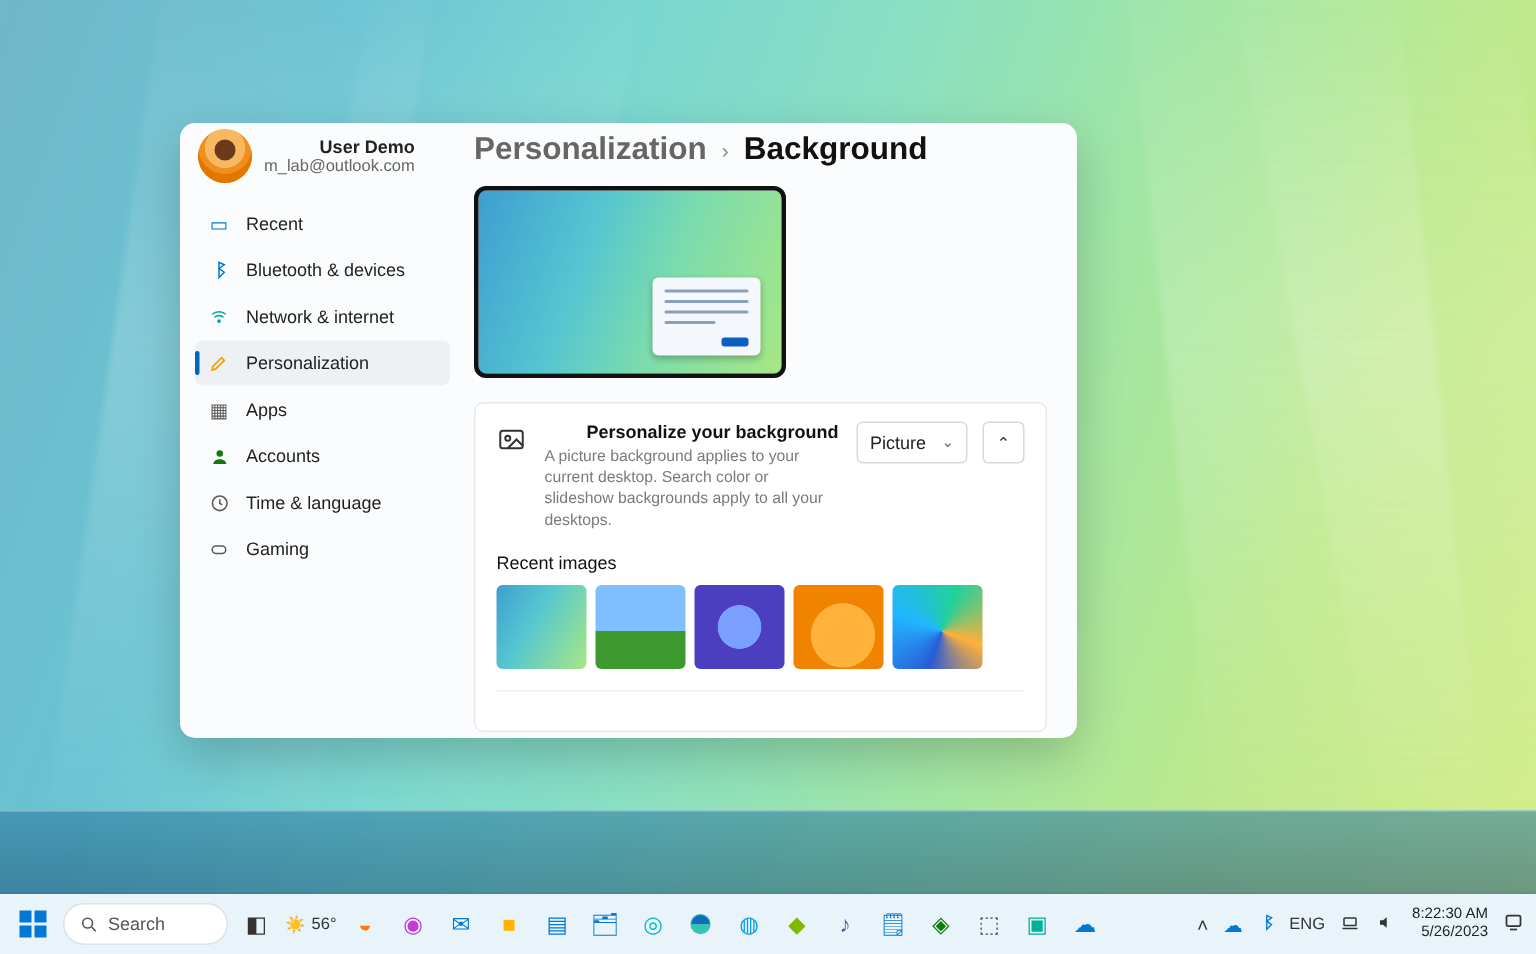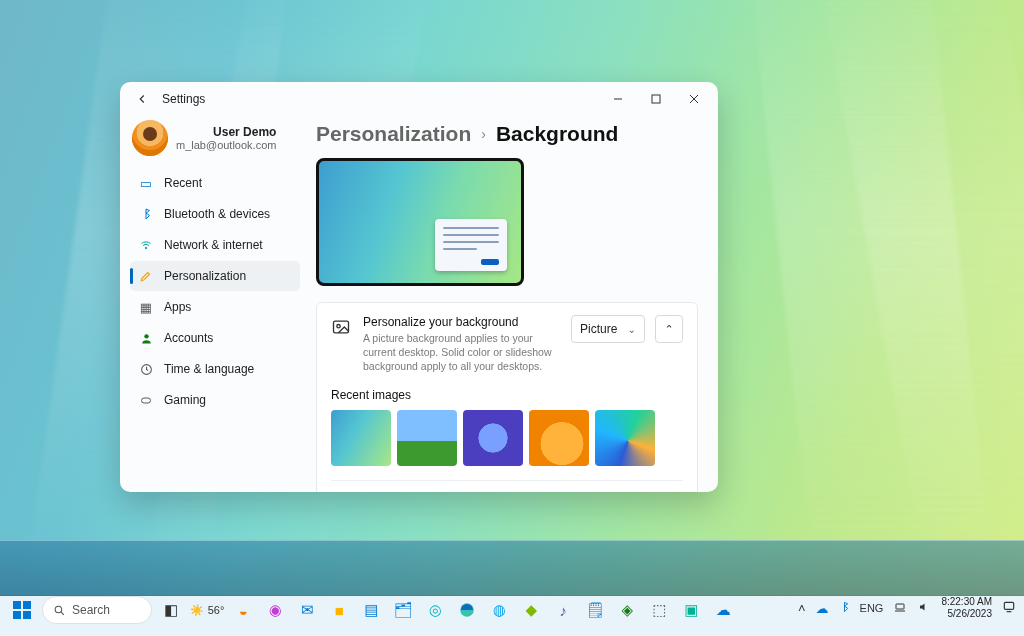--- a/index.html
+++ b/index.html
@@ -57,37 +57,37 @@
   .crumb .p2{font-size:21px;font-weight:600;color:#111;}
   .preview{ width:208px;height:128px;border:3px solid #111;border-radius:8px;overflow:hidden;position:relative;
     background: linear-gradient(110deg,#3e9ed0 0%,#55c6d1 35%,#7adbae 60%,#a7e785 100%); margin-bottom:16px;}
   .preview .mini{ position:absolute;right:14px;bottom:12px;width:72px;height:52px;background:#f4f7fb;border-radius:4px;
     box-shadow:0 2px 4px rgba(0,0,0,.25); padding:8px 8px 6px 8px;}
   .mini .line{height:2px;background:#8aa0b8;margin-bottom:5px;border-radius:1px;}
   .mini .btn{position:absolute;right:8px;bottom:6px;width:18px;height:6px;background:#0a5fc1;border-radius:2px;}
   .card{ background:#fff; border:1px solid #e6e9ec; border-radius:6px; padding:12px 14px; margin-bottom:12px;}
   .card-head{display:flex;align-items:flex-start;gap:12px;}
   .card-head .lead{width:20px;height:20px;margin-top:2px;color:#333;}
-  .card-ttl{font-size:12px;color:#111;font-weight:400;}
+  .card-ttl{font-size:12px;color:#111;font-weight:700;text-align:right;}
   .card-sub{font-size:10.5px;color:#7a7a7a;max-width:230px;line-height:1.35;margin-top:2px;}
   .dropdown{margin-left:auto;display:flex;align-items:center;gap:10px;}
   .dd{height:28px;min-width:74px;border:1px solid #d6d9dc;border-radius:4px;background:#fff;display:flex;align-items:center;justify-content:space-between;padding:0 8px;font-size:12px;color:#222;}
   .chip{width:28px;height:28px;border:1px solid #d6d9dc;border-radius:4px;display:flex;align-items:center;justify-content:center;font-size:11px;color:#333;}
   .recent-ttl{font-size:12px;color:#111;margin:14px 0 8px 0;}
   .thumbs{display:flex;gap:6px;}
   .thumb{width:60px;height:56px;border-radius:4px;overflow:hidden;}
   .t1{background:linear-gradient(120deg,#3e9ed0,#55c6d1 40%,#a7e785);}
   .t2{background:linear-gradient(180deg,#7fbfff 0 55%,#3c9a2f 55% 100%);}
   .t3{background:radial-gradient(circle at 50% 50%,#7aa0ff 0 35%,#4b3fbf 36% 100%);}
   .t4{background:radial-gradient(circle at 55% 60%,#ffb33a 0 45%,#f08400 46% 100%);}
   .t5{background:conic-gradient(from 200deg at 55% 55%,#2a5bd7,#21b6ff,#22d19a,#ffb03a,#2a5bd7);}
   .row{display:flex;align-items:center;justify-content:space-between;padding:14px 0 0 0;font-size:12px;color:#111;border-top:1px solid #eceff2;margin-top:14px;}
 
   
-  .taskbar{position:absolute;left:0;right:0;bottom:0;height:40px;background:#e9f4fa;display:flex;align-items:flex-start;padding:0 8px;font-size:12px;color:#222;box-shadow:0 -1px 0 rgba(0,0,0,.06);}
+  .taskbar{position:absolute;left:0;right:0;bottom:0;height:40px;background:#e9f4fa;display:flex;align-items:center;padding:0 8px;font-size:12px;color:#222;box-shadow:0 -1px 0 rgba(0,0,0,.06);}
   .tb-group{display:flex;align-items:center;gap:6px;}
   .start{width:28px;height:28px;border-radius:4px;display:flex;align-items:center;justify-content:center;}
   .winlogo{width:18px;height:18px;display:grid;grid-template-columns:1fr 1fr;grid-template-rows:1fr 1fr;gap:2px;}
   .winlogo span{background:#0078d4;}
   .searchbox{height:28px;width:110px;border-radius:14px;background:#fff;display:flex;align-items:center;gap:6px;padding:0 10px;border:1px solid #dbe3e8;font-size:12px;color:#555;}
   .tbicon{width:26px;height:26px;border-radius:4px;display:flex;align-items:center;justify-content:center;font-size:15px;}
   .weather{display:flex;align-items:center;gap:4px;font-size:11px;color:#333;}
   .tray{margin-left:auto;display:flex;align-items:center;gap:10px;}
   .tray .t{font-size:13px;color:#333;}
   .clock{display:flex;flex-direction:column;align-items:flex-end;font-size:10px;line-height:1.2;color:#222;}
@@ -95,48 +95,20 @@
 </head>
 <body>
 
 <div class="streak s1"></div>
 <div class="streak s2"></div>
 <div class="streak s3"></div>
 <div class="streak s4"></div>
 <div class="band"></div>
 
 <div class="window">
-  <div class="titlebar">
-    <div class="tb-left">
-      <div class="arrow">
-        <svg width="14" height="14" viewBox="0 0 24 24" fill="none" stroke="#333" stroke-width="2">
-            <path d="M15 18l-6-6 6-6"></path>
-          </svg>
-      </div>
-      <span>Settings</span>
-    </div>
-    <div class="tb-right">
-      <div class="winbtn">
-        <svg width="10" height="10">
-            <line x1="1" y1="5" x2="9" y2="5" stroke="#333" stroke-width="1"></line>
-          </svg>
-      </div>
-      <div class="winbtn">
-        <svg width="10" height="10">
-            <rect x="1" y="1" width="8" height="8" fill="none" stroke="#333" stroke-width="1"></rect>
-          </svg>
-      </div>
-      <div class="winbtn">
-        <svg width="10" height="10" stroke="#333" stroke-width="1">
-            <line x1="1" y1="1" x2="9" y2="9"></line>
-            <line x1="9" y1="1" x2="1" y2="9"></line>
-          </svg>
-      </div>
-    </div>
-  </div>
 
   <div class="wincontent">
     <div class="sidebar">
       <div class="user">
         <div class="avatar"></div>
         <div>
           <div class="uname">User Demo</div>
           <div class="uemail">m_lab@outlook.com</div>
         </div>
       </div>
@@ -230,21 +202,21 @@
         <div class="card-head">
           <span class="lead">
             <svg width="20" height="20" viewBox="0 0 24 24" fill="none" stroke="#333" stroke-width="1.6">
                 <rect x="3" y="5" width="18" height="14" rx="2"></rect>
                 <circle cx="9" cy="11" r="2"></circle>
                 <path d="M21 17l-5-5-7 7"></path>
               </svg>
           </span>
           <div>
             <div class="card-ttl">Personalize your background</div>
-            <div class="card-sub">A picture background applies to your current desktop. Solid color or slideshow background apply to all your desktops.</div>
+            <div class="card-sub">A picture background applies to your current desktop. Search color or slideshow backgrounds apply to all your desktops.</div>
           </div>
           <div class="dropdown">
             <div class="dd">
               <span>Picture</span>
               <span style="font-size:10px;color:#666;">⌄</span>
             </div>
             <div class="chip">
               <span>⌃</span>
             </div>
           </div>

